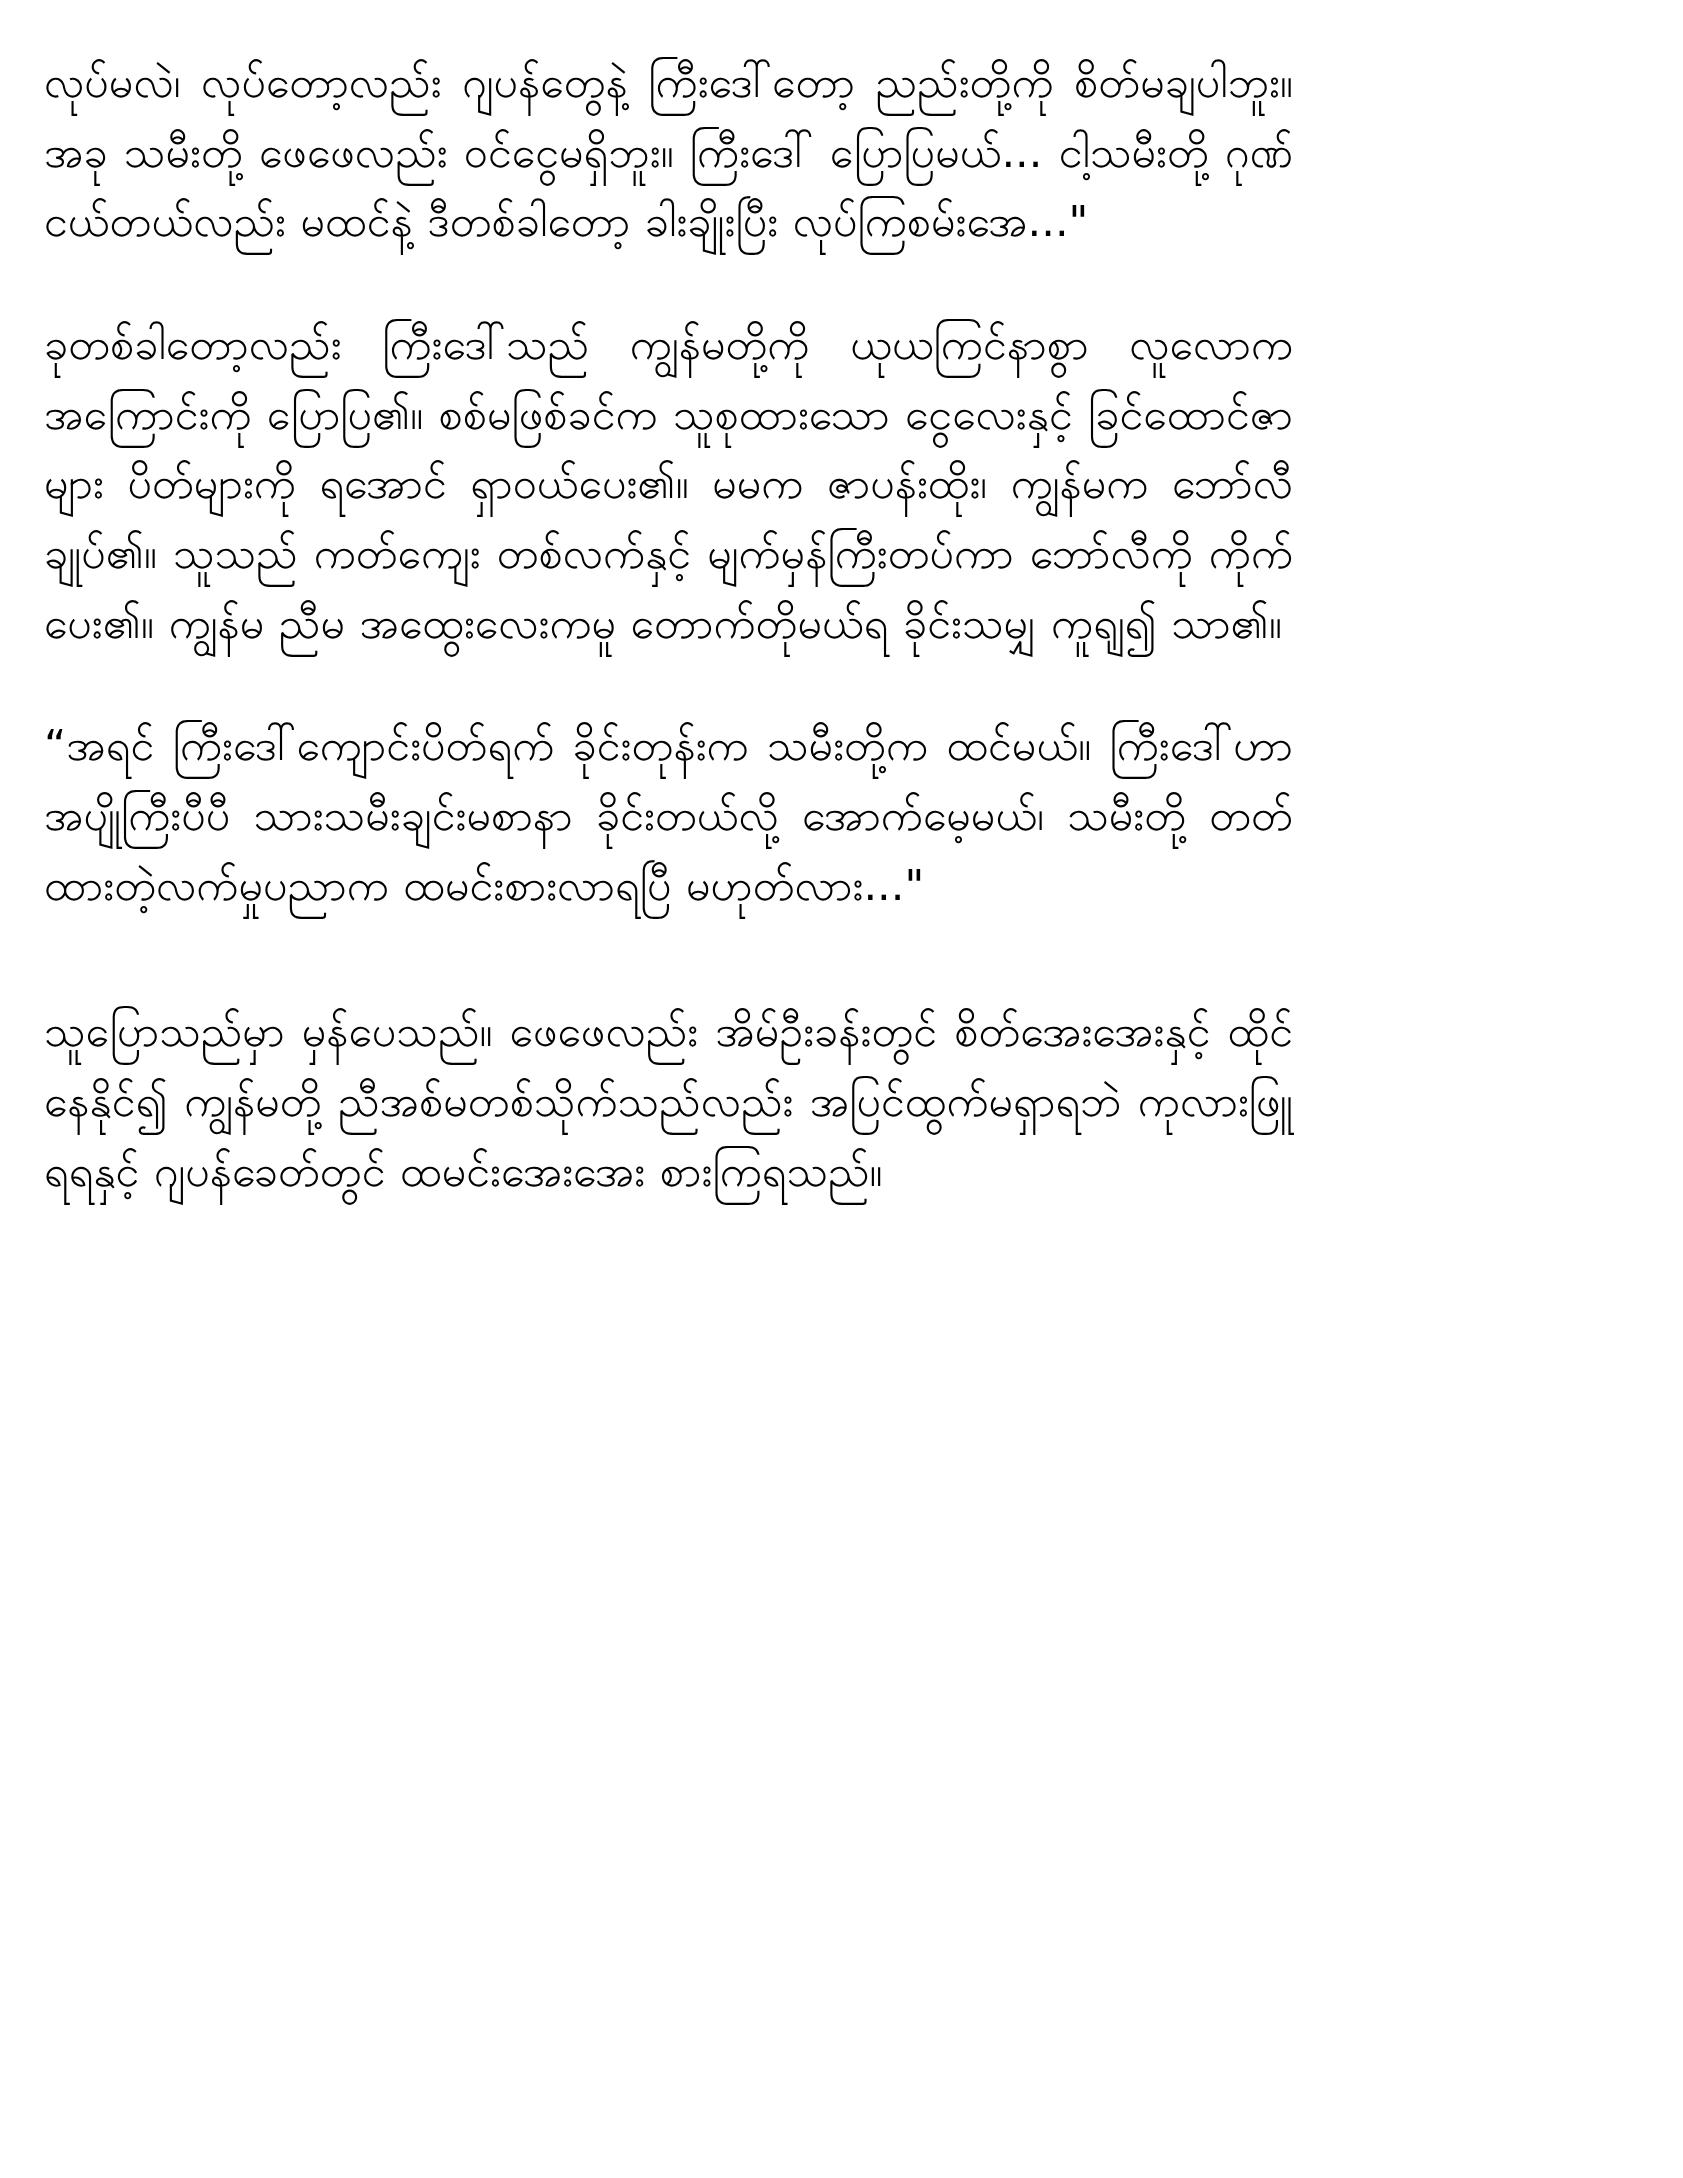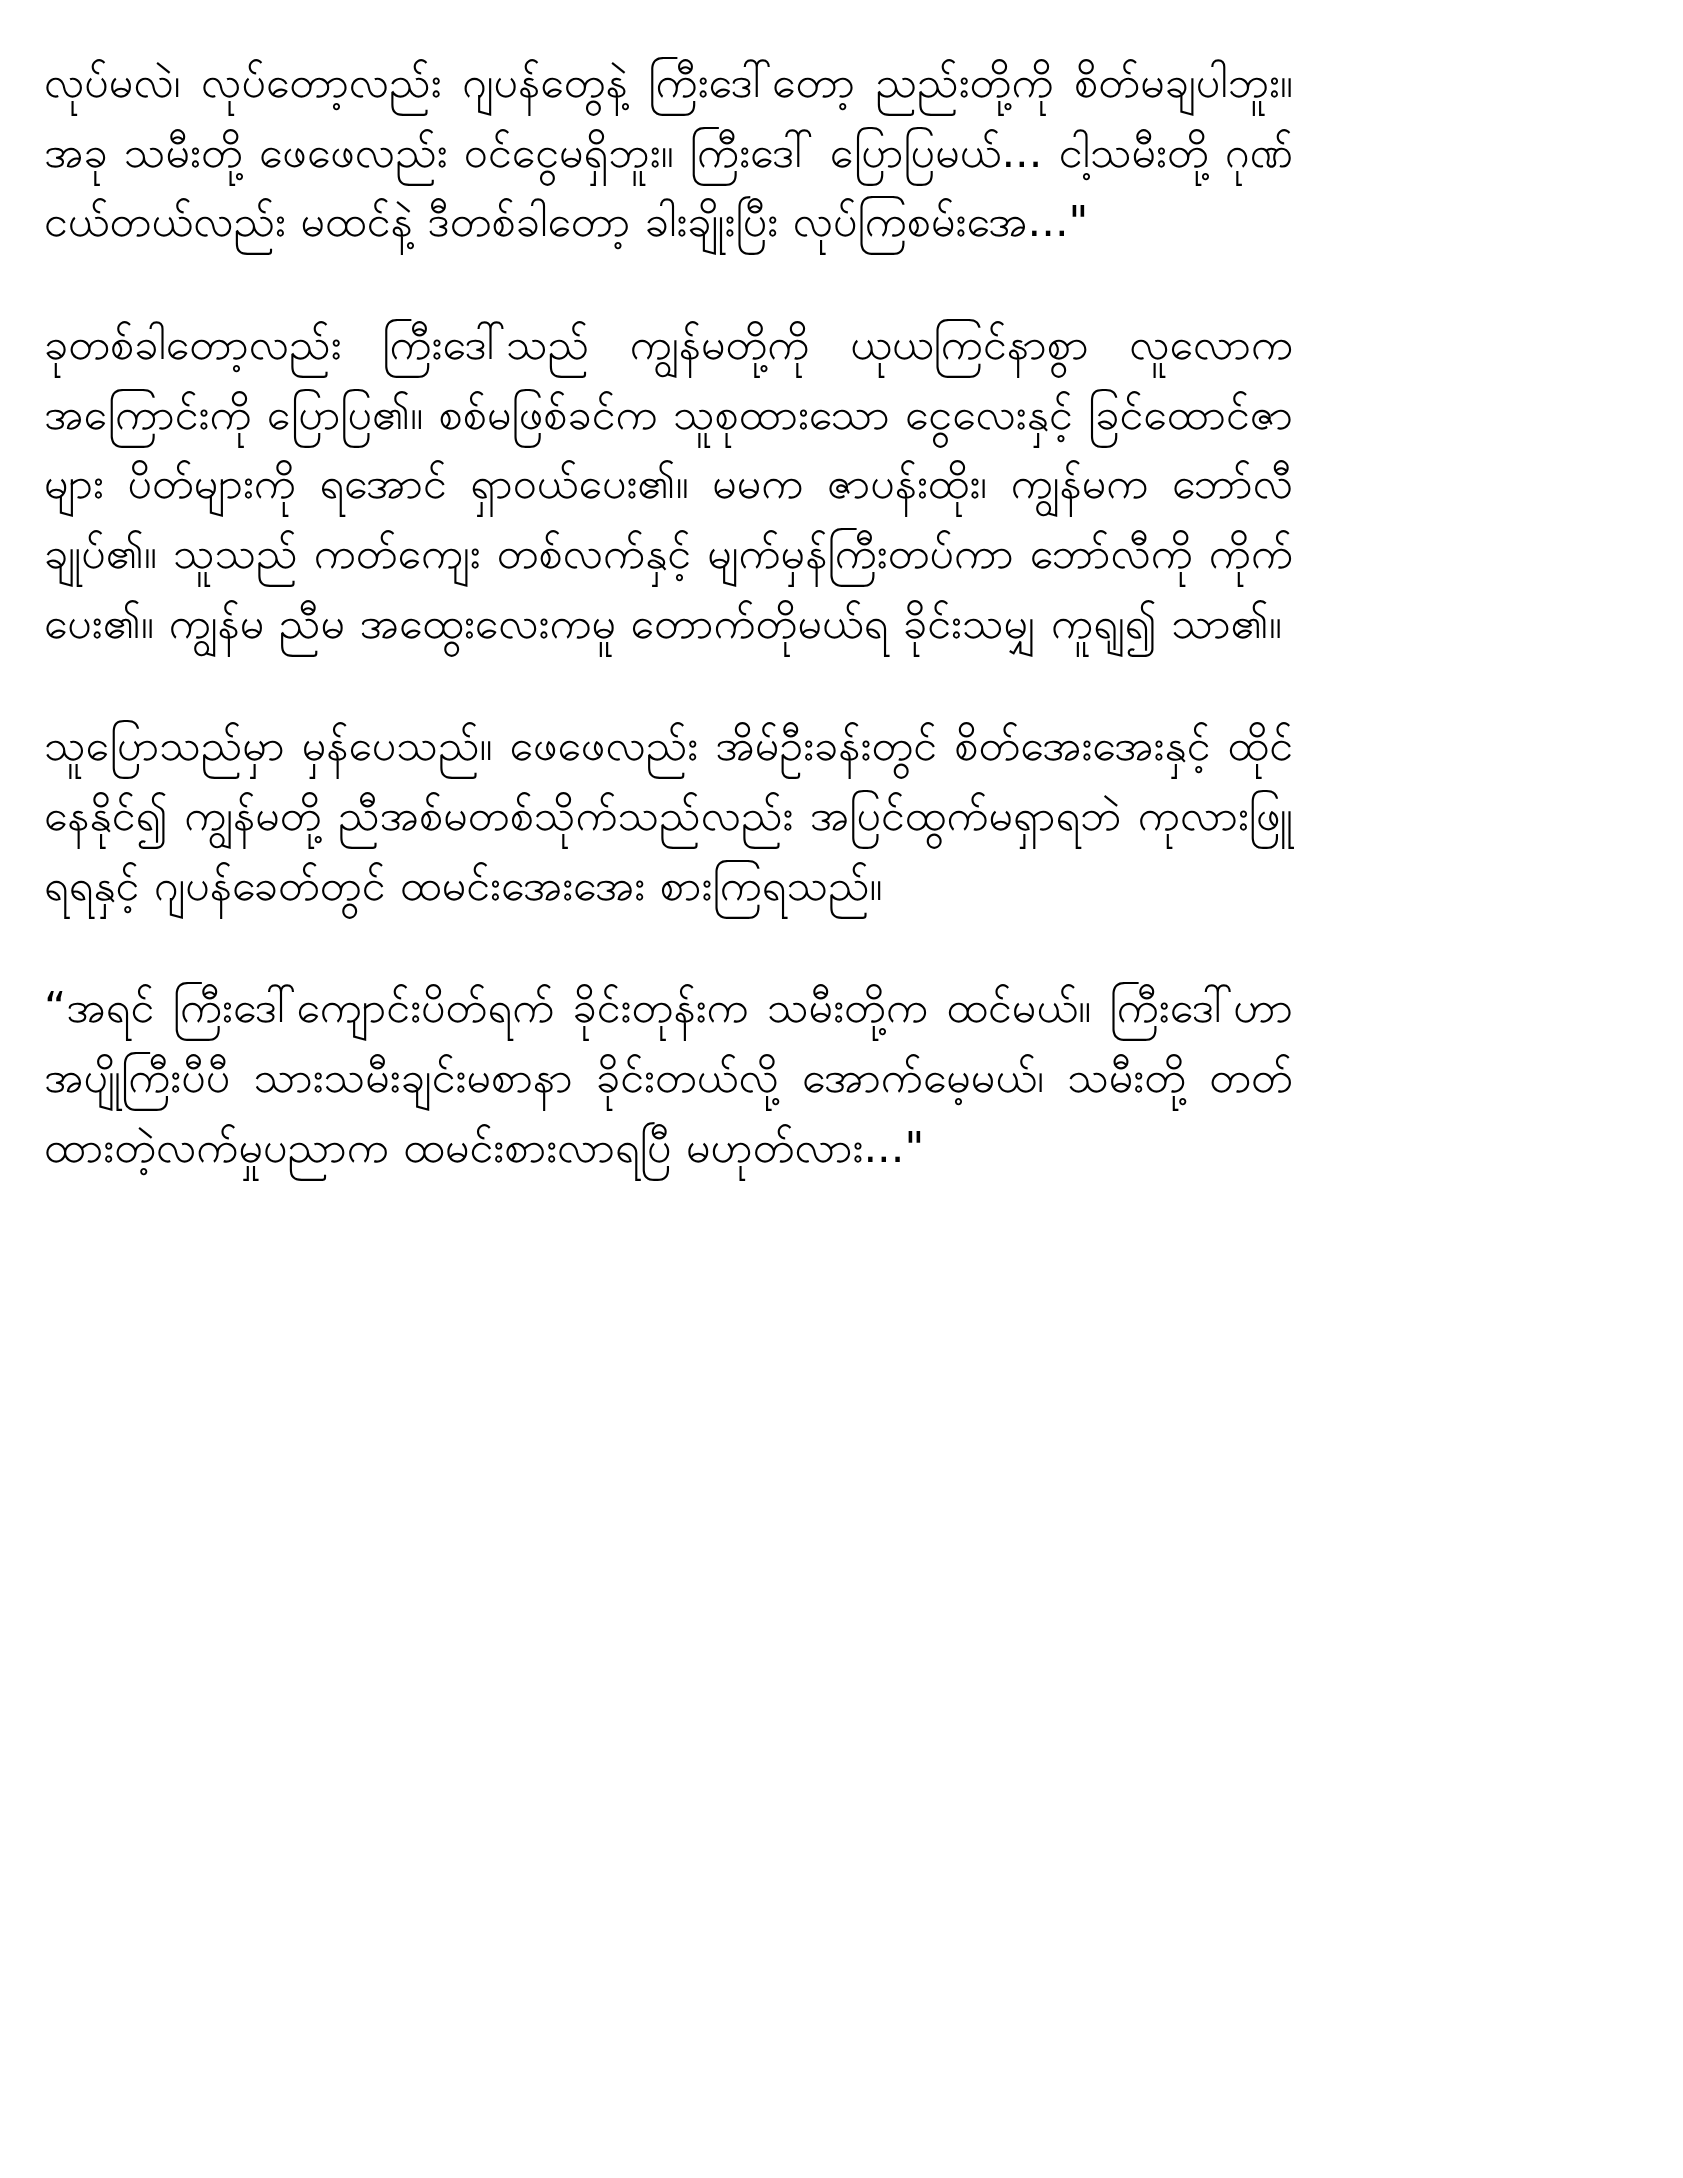--- a/index.html
+++ b/index.html
@@ -38,17 +38,17 @@
     margin-bottom: 77px;
   }
 </style>
 </head>
 <body>
 
 <div class="page">
   <div class="doc-body">
     <p class="para">လုပ်မလဲ၊ လုပ်တော့လည်း ဂျပန်တွေနဲ့ ကြီးဒေါ်တော့ ညည်းတို့ကို စိတ်မချပါဘူး။ အခု သမီးတို့ ဖေဖေလည်း ဝင်ငွေမရှိဘူး။ ကြီးဒေါ် ပြောပြမယ်... ငါ့သမီးတို့ ဂုဏ်ငယ်တယ်လည်း မထင်နဲ့ ဒီတစ်ခါတော့ ခါးချိုးပြီး လုပ်ကြစမ်းအေ..."</p>
     <p class="para">ခုတစ်ခါတော့လည်း ကြီးဒေါ်သည် ကျွန်မတို့ကို ယုယကြင်နာစွာ လူလောကအကြောင်းကို ပြောပြ၏။ စစ်မဖြစ်ခင်က သူစုထားသော ငွေလေးနှင့် ခြင်ထောင်ဇာများ ပိတ်များကို ရအောင် ရှာဝယ်ပေး၏။ မမက ဇာပန်းထိုး၊ ကျွန်မက ဘော်လီချုပ်၏။ သူသည် ကတ်ကျေး တစ်လက်နှင့် မျက်မှန်ကြီးတပ်ကာ ဘော်လီကို ကိုက်ပေး၏။ ကျွန်မ ညီမ အထွေးလေးကမူ တောက်တိုမယ်ရ ခိုင်းသမျှ ကူရျ၍ သာ၏။</p>
+    <p class="para gap-large">“အရင် ကြီးဒေါ်ကျောင်းပိတ်ရက် ခိုင်းတုန်းက သမီးတို့က ထင်မယ်။ ကြီးဒေါ်ဟာ အပျိုကြီးပီပီ သားသမီးချင်းမစာနာ ခိုင်းတယ်လို့ အောက်မေ့မယ်၊ သမီးတို့ တတ်ထားတဲ့လက်မှုပညာက ထမင်းစားလာရပြီ မဟုတ်လား..."</p>
     <p class="para">သူပြောသည်မှာ မှန်ပေသည်။ ဖေဖေလည်း အိမ်ဦးခန်းတွင် စိတ်အေးအေးနှင့် ထိုင်နေနိုင်၍ ကျွန်မတို့ ညီအစ်မတစ်သိုက်သည်လည်း အပြင်ထွက်မရှာရဘဲ ကုလားဖြူရရနှင့် ဂျပန်ခေတ်တွင် ထမင်းအေးအေး စားကြရသည်။</p>
-    <p class="para gap-large">“အရင် ကြီးဒေါ်ကျောင်းပိတ်ရက် ခိုင်းတုန်းက သမီးတို့က ထင်မယ်။ ကြီးဒေါ်ဟာ အပျိုကြီးပီပီ သားသမီးချင်းမစာနာ ခိုင်းတယ်လို့ အောက်မေ့မယ်၊ သမီးတို့ တတ်ထားတဲ့လက်မှုပညာက ထမင်းစားလာရပြီ မဟုတ်လား..."</p>
   </div>
 </div>
 
 
 </body></html>

